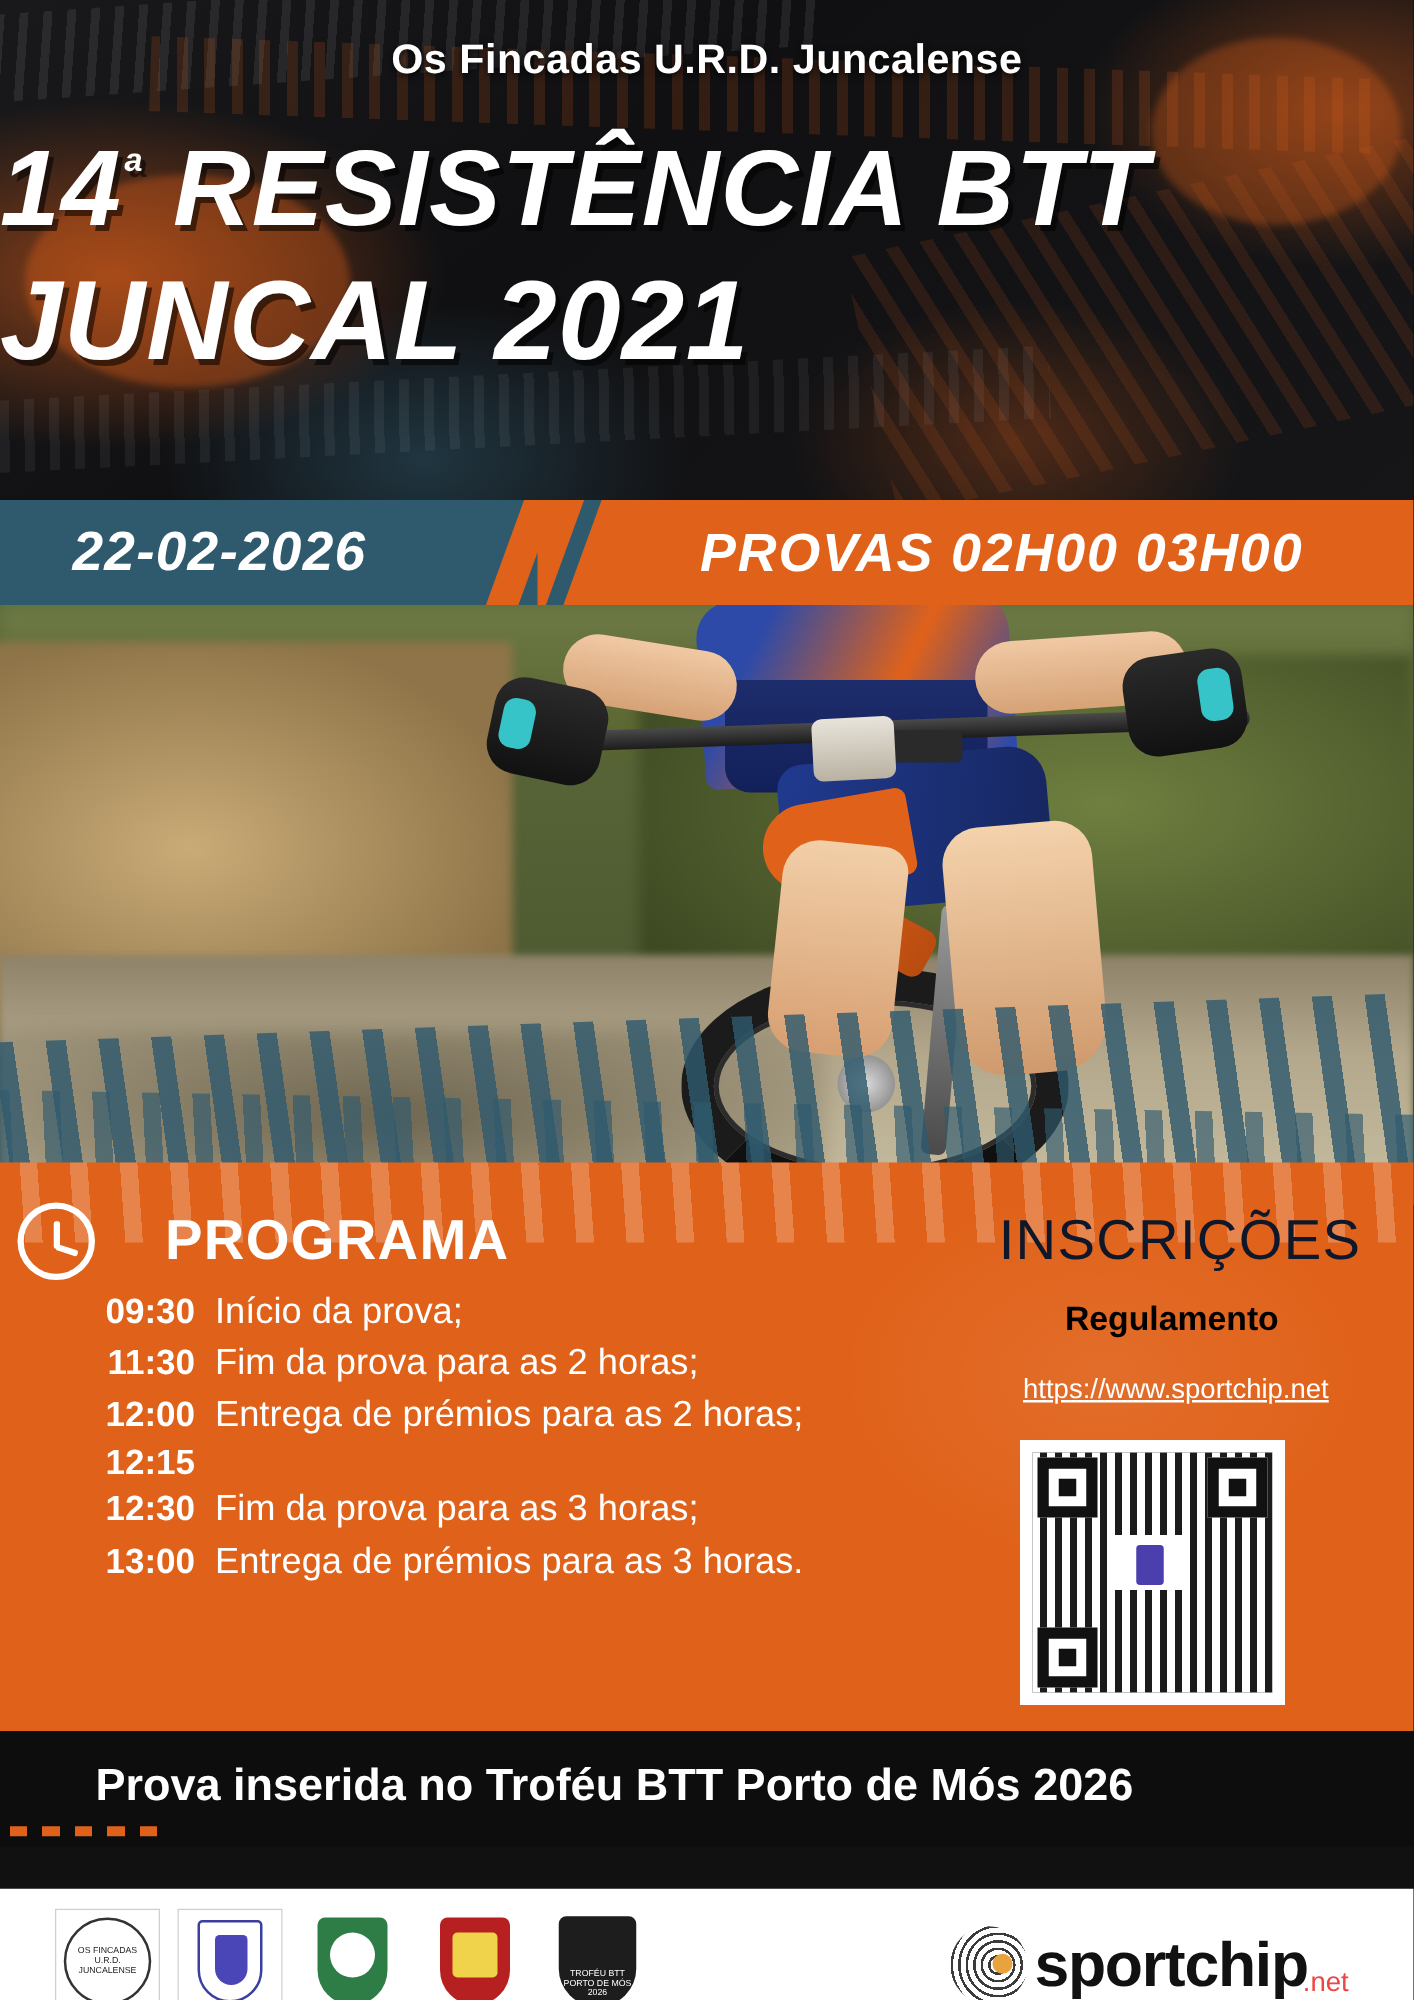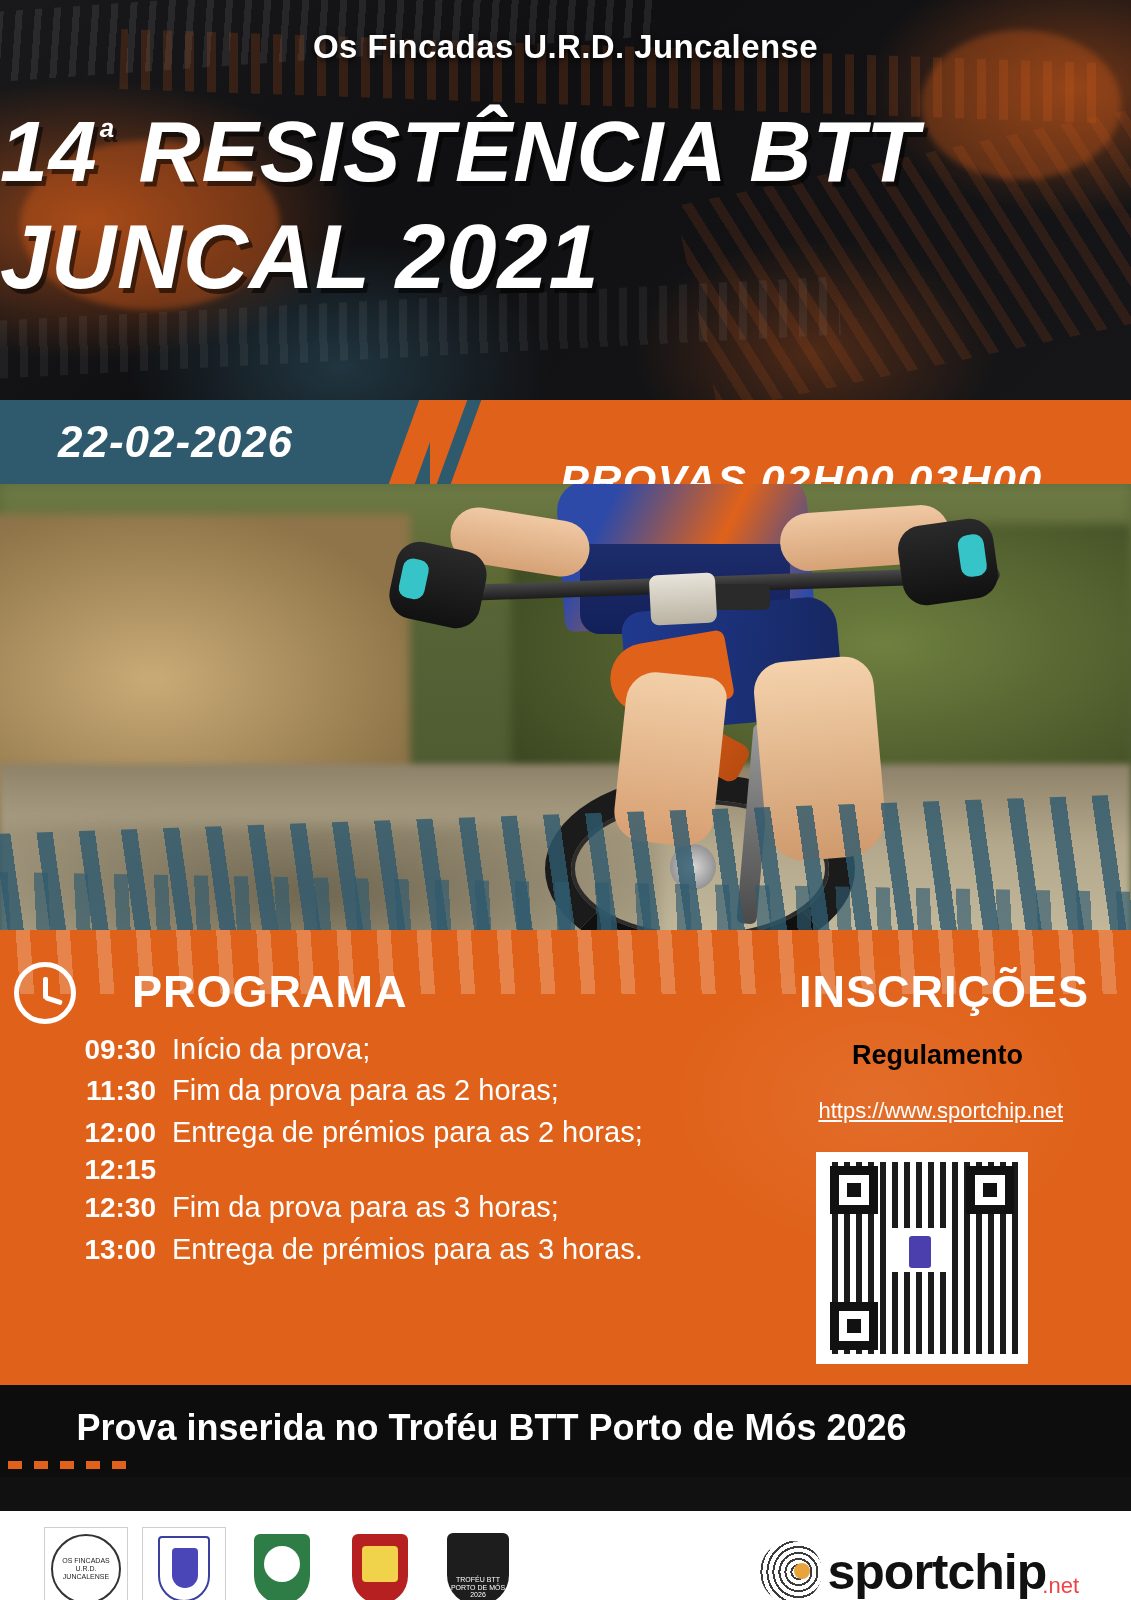--- a/index.html
+++ b/index.html
@@ -89,21 +89,20 @@
     position: absolute; left: 58px; top: 17px;
     color: #fff; font-size: 44px; font-weight: bold; font-style: italic;
     letter-spacing: 1px;
     z-index: 3;
   }
   .provas-text {
     position: absolute; left: 560px; top: 19px;
     color: #fff; font-size: 43px; font-weight: bold; font-style: italic;
     letter-spacing: 1.5px;
     z-index: 3;
-    margin-top: 37px;
   }
 
   
   .photo {
     position: absolute; left: 0; top: 484px; width: 1131px; height: 480px;
     overflow: hidden;
     background: linear-gradient(#5c6b3a, #46502c);
   }
   
   .ph-sky { position:absolute; left:0; top:0; width:1131px; height:120px;
@@ -203,21 +202,21 @@
   }
   .clock-icon:before { left: 24px; top: 10px; width: 5px; height: 22px; }
   .clock-icon:after { left: 26px; top: 28px; width: 18px; height: 5px; transform-origin: 0 50%; transform: rotate(18deg); }
 
   .programa-title {
     position: absolute; left: 96px; top: 36px;
     color: #fff; font-size: 45px; font-weight: bold; letter-spacing: 1px; margin-left: 36px;
   }
   .inscricoes-title {
     position: absolute; right: 42px; top: 36px;
-    color: #ffffff; font-size: 45px; font-weight: bold; letter-spacing: 1px;
+    color: #0f172a; font-size: 45px; font-weight: normal; letter-spacing: 1px;
   }
   .regulamento {
     position: absolute; right: 108px; top: 110px;
     color: #000000; font-size: 27px; font-weight: bold;
   }
   .site-url {
     position: absolute; right: 68px; top: 168px;
     color: #fff; font-size: 22px;
   }
   .qr {

